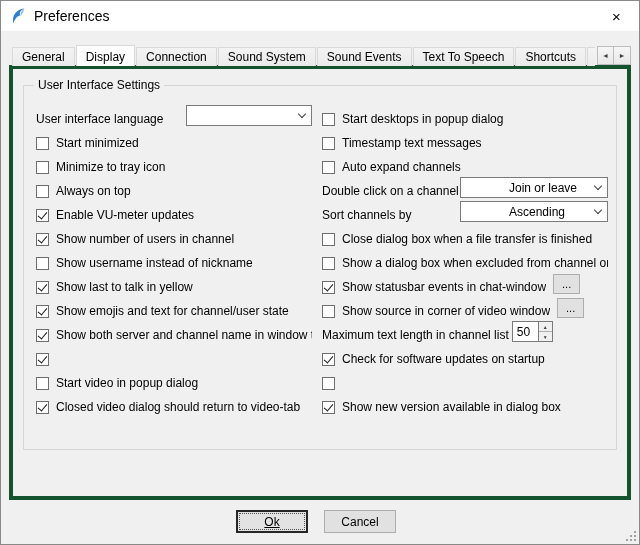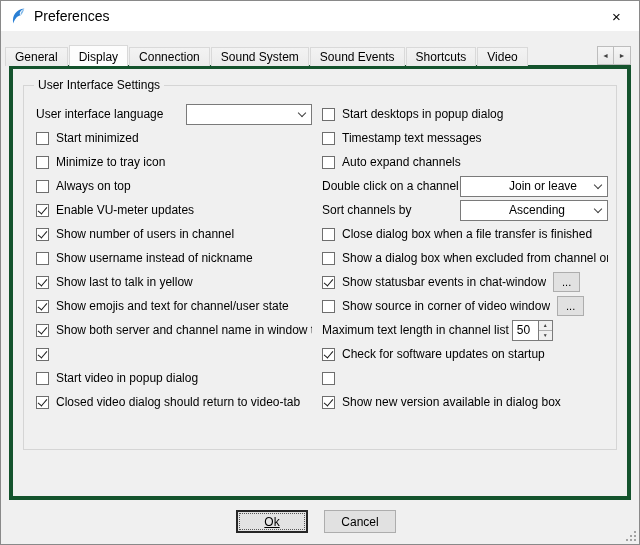--- a/index.html
+++ b/index.html
@@ -8,38 +8,38 @@
 
   .window { position:absolute; inset:0; border:1px solid #898989; background:#f0f0f0; }
 
   
   .titlebar { height:30px; background:#ffffff; display:flex; align-items:center; padding-left:9px; }
   .app-icon { width:17px; height:17px; flex:none; }
   .title-text { margin-left:7px; font-size:14px; }
   .close-btn { margin-left:auto; width:45px; height:30px; display:flex; align-items:center; justify-content:center; font-size:15px; color:#000; cursor:default; }
 
   
-  .tabstrip { position:absolute; left:4px; top:43px; right:44px; height:22px; display:flex; align-items:flex-end; overflow:hidden; z-index:3; }
+  .tabstrip { position:absolute; left:11px; top:43px; right:44px; height:22px; display:flex; align-items:flex-end; overflow:hidden; z-index:3; }
   .tab { flex:none; height:19px; padding:2px 9px 0 9px; background:linear-gradient(#f3f3f3,#ebebeb); border:1px solid #d9d9d9; border-bottom:none; margin-right:1px; white-space:nowrap; }
   .tab.active { background:#fdfdfd; height:22px; padding-top:4px; margin-bottom:-1px; z-index:4; position:relative; }
   .tab-arrows { position:absolute; right:8px; top:45px; display:flex; z-index:5; }
   .tab-arrow { width:17px; height:19px; background:linear-gradient(#f6f6f6,#e8e8e8); border:1px solid #bdbdbd; font-size:7px; display:flex; align-items:center; justify-content:center; color:#404040; }
   .tab-arrow + .tab-arrow { border-left:none; }
 
   
   .panel { position:absolute; left:8px; top:64px; right:8px; bottom:44px; border:4px solid #14532d; background:#f0f0f0; z-index:2; }
 
   .groupbox { position:absolute; left:10px; right:10px; top:16px; bottom:46px; border:1px solid #d5d5d5; }
   .group-legend { position:absolute; top:-8px; left:10px; background:#f0f0f0; padding:0 4px; }
 
   .cols { display:flex; gap:10px; padding:16px 8px 0 12px; }
   .col-left { width:276px; flex:none; }
   .col-right { flex:1; min-width:0; }
 
-  .row { height:24px; display:flex; align-items:center; }
+  .row { height:24px; display:flex; align-items:flex-end; }
 
   
   .cb { width:13px; height:13px; flex:none; background:#fff; border:1px solid #6e6e6e; margin-right:7px; position:relative; }
   .cb.checked::after { content:""; position:absolute; left:3px; top:0px; width:4px; height:8px; border-right:1.6px solid #1a1a1a; border-bottom:1.6px solid #1a1a1a; transform:rotate(40deg); }
   .cb-label { white-space:nowrap; overflow:hidden; }
 
   
   .combo { display:flex; align-items:center; background:#fff; border:1px solid #7a7a7a; height:21px; padding:0 2px 0 5px; }
   .combo-val { flex:1; white-space:nowrap; overflow:hidden; }
   .chev-box { width:15px; flex:none; display:flex; justify-content:center; align-items:center; }
@@ -89,20 +89,23 @@
         <span>Display</span>
       </div>
       <div class="tab">
         <span>Connection</span>
       </div>
       <div class="tab">
         <span>Sound System</span>
       </div>
       <div class="tab">
         <span>Sound Events</span>
+      </div>
+      <div class="tab">
+        <span>Text To Speech</span>
       </div>
       <div class="tab">
         <span>Shortcuts</span>
       </div>
       <div class="tab">
         <span>Video</span>
       </div>
     </div>
   <div class="tab-arrows">
     <div class="tab-arrow">

